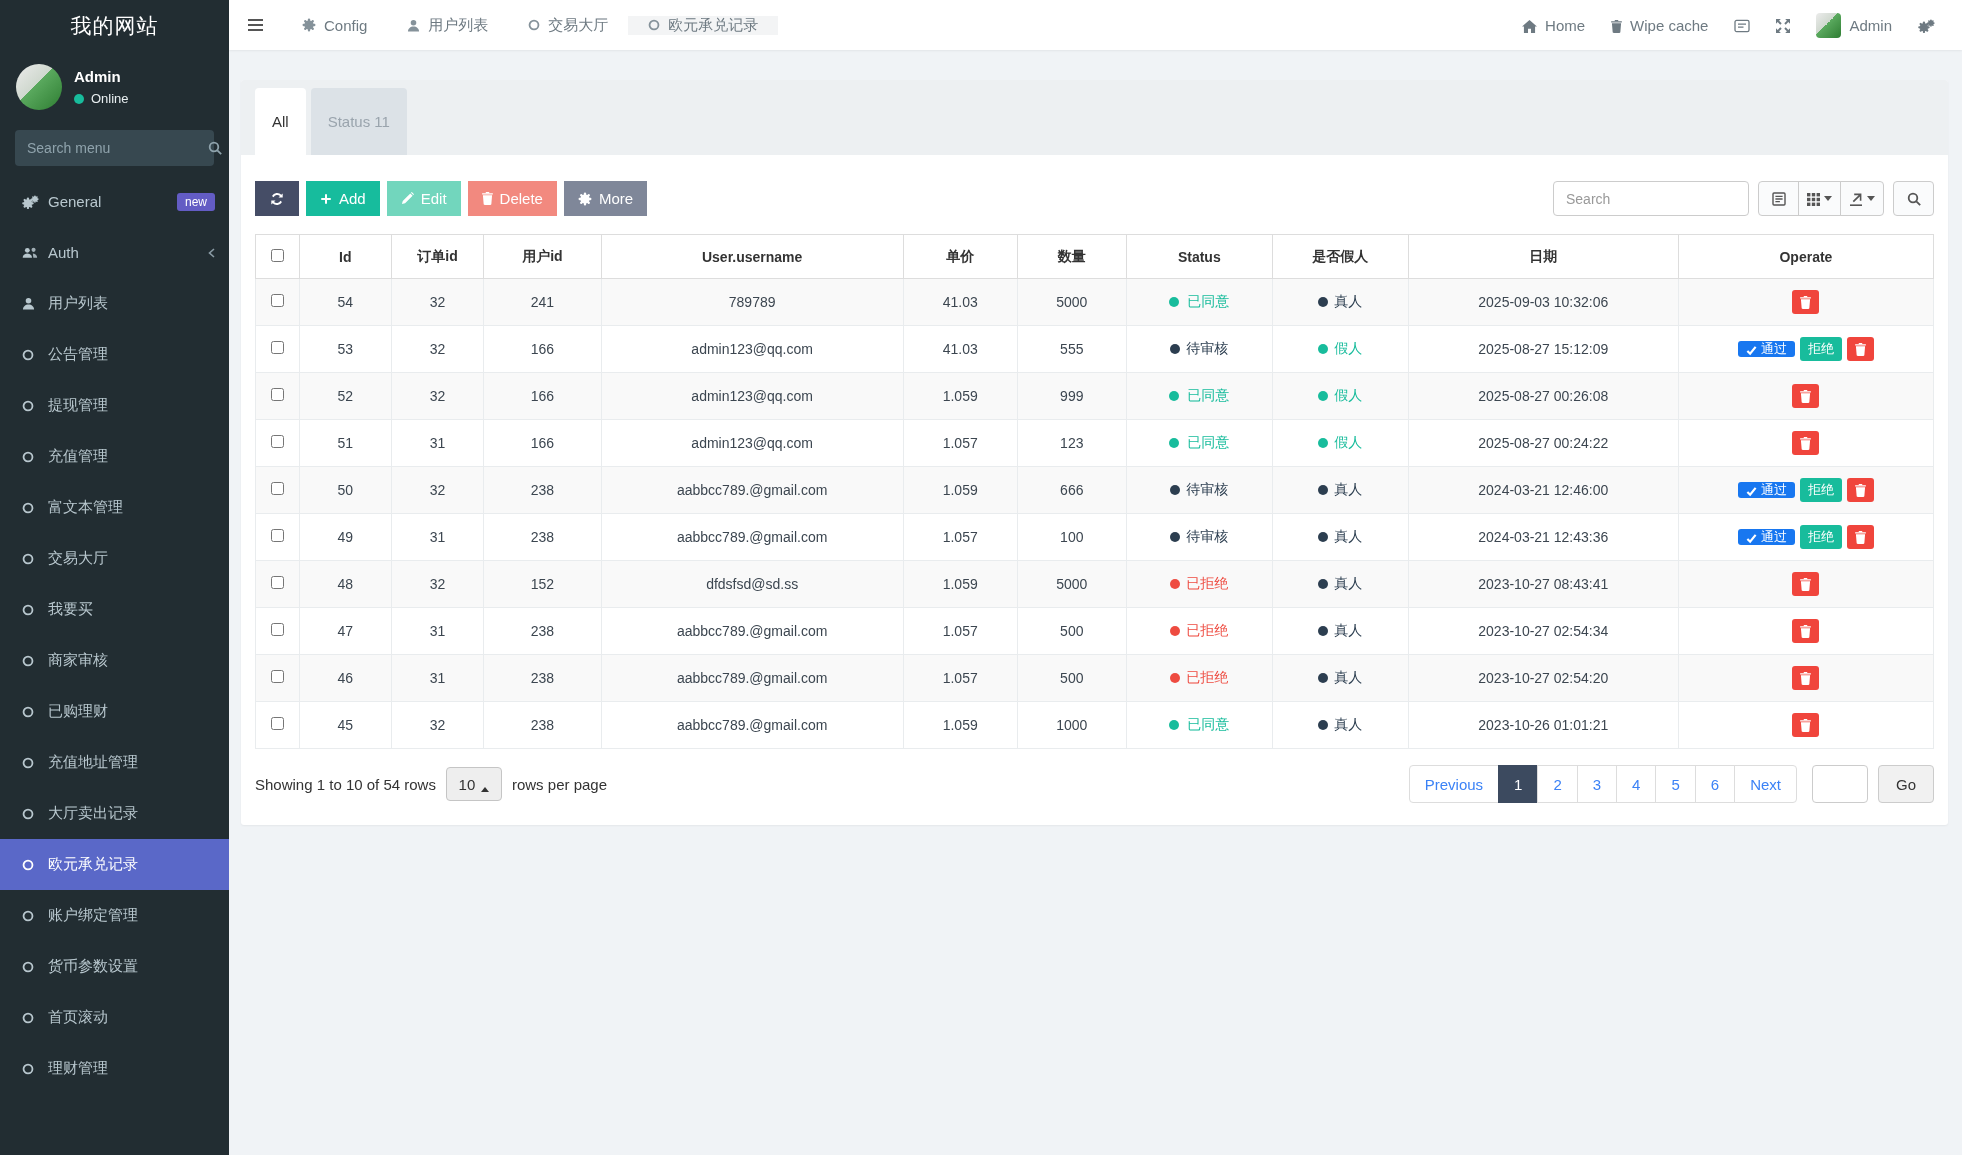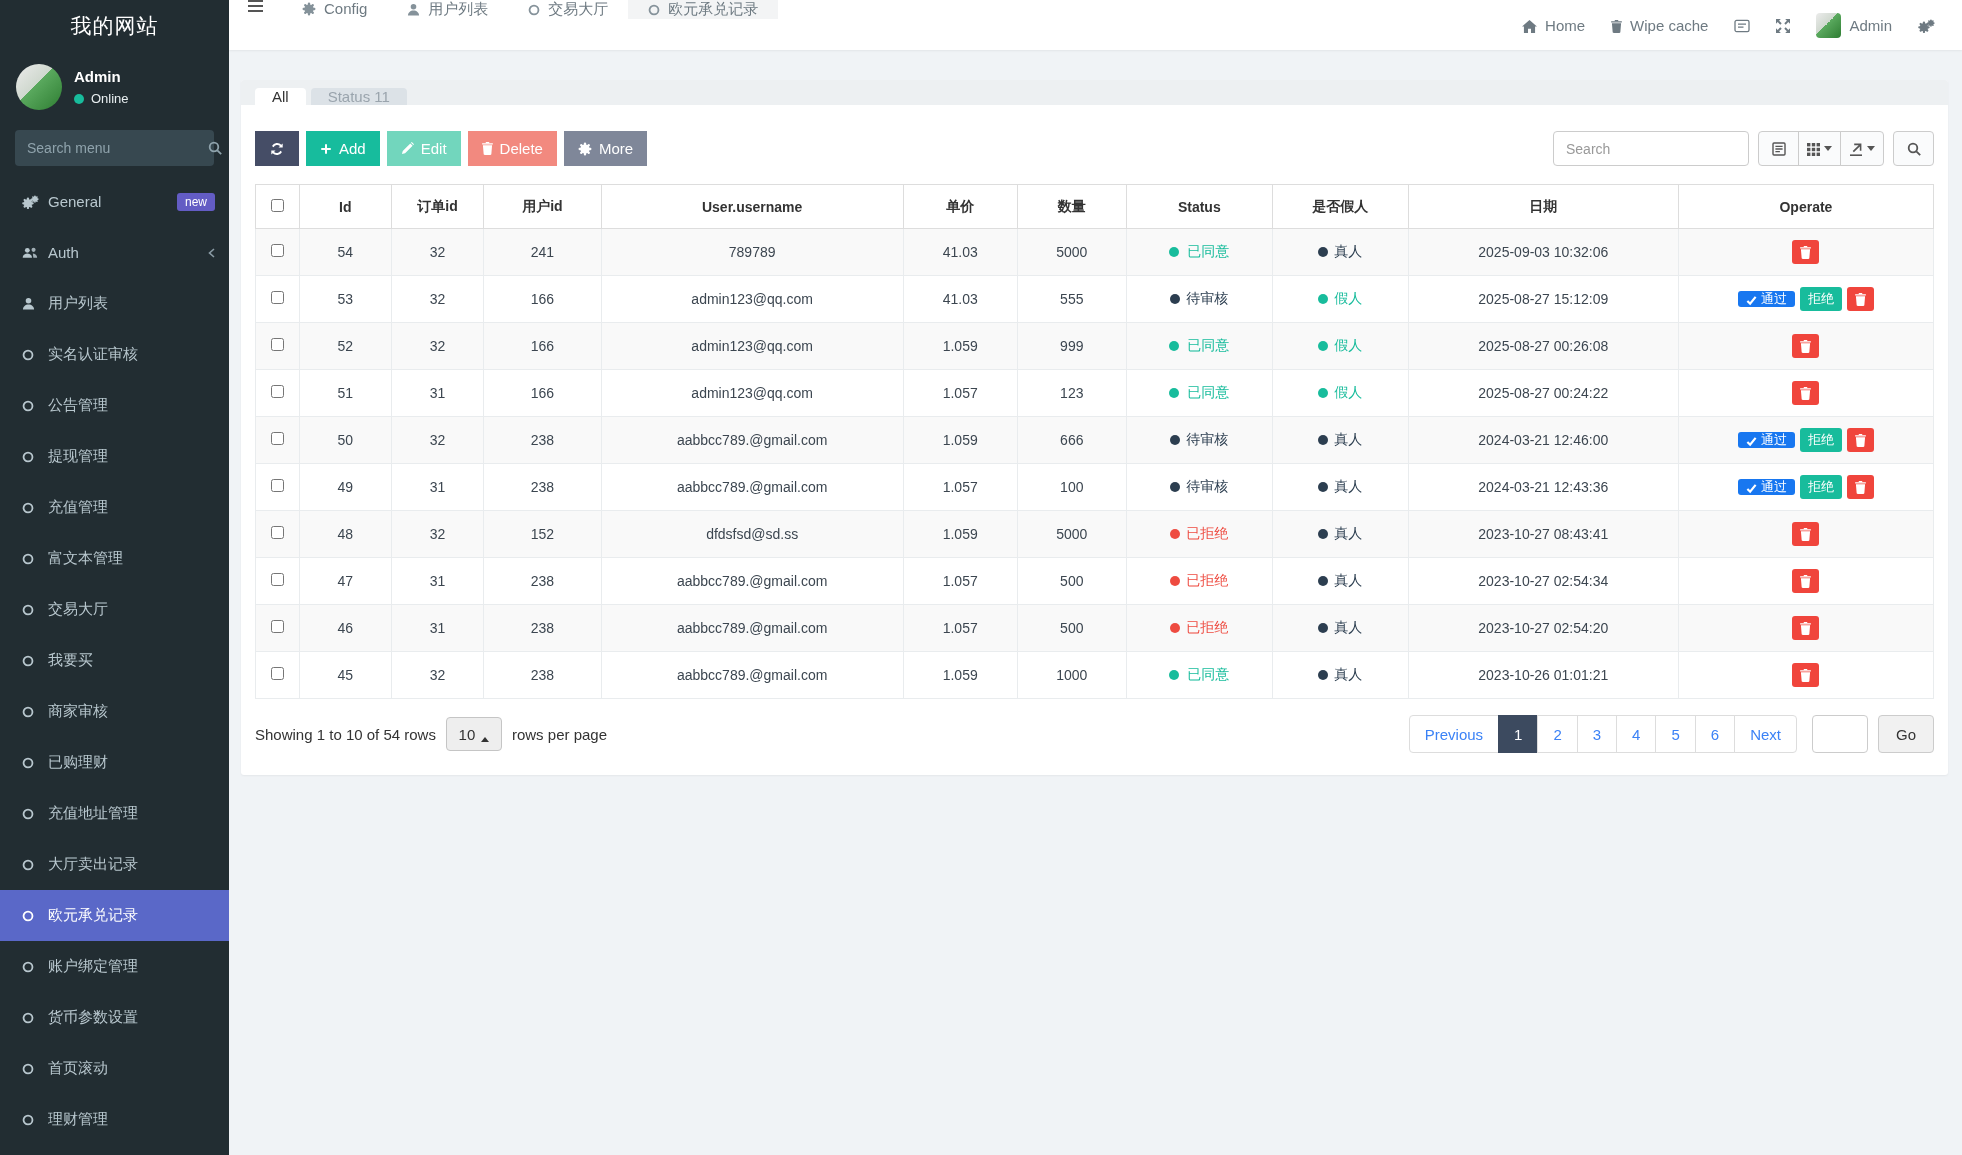--- a/index.html
+++ b/index.html
@@ -25,34 +25,34 @@
   .side-item .s-ic { width:26px; color:#b8c7ce; flex-shrink:0; display:inline-flex; }
   .side-item .lbl { flex:1; }
   .side-item.active { background:#5a68c8; color:#fff; }
   .side-item.active .s-ic { color:#fff; }
   .badge-new { background:#635cc4; color:#fff; font-size:12px; padding:2px 8px; border-radius:3px; }
   .chev { color:#8a9ba5; display:inline-flex; }
 
   
   .main { flex:1; display:flex; flex-direction:column; min-width:0; }
   .topnav { height:50px; background:#fff; display:flex; align-items:stretch; box-shadow:0 1px 2px rgba(0,0,0,.06); flex-shrink:0; }
-  .tn-left { display:flex; align-items:flex-start; }
+  .tn-left { display:flex; align-items:center; }
   .tn-burger { display:flex; align-items:center; padding:0 19px; color:#555; cursor:pointer; }
   .tn-tab { display:flex; align-items:center; gap:8px; padding:0 20px; color:#6e7a82; font-size:15px; cursor:pointer; }
   .tn-tab .ic { color:#85929a; display:inline-flex; }
   .tn-tab.active { background:#f3f4f5; }
   .tn-right { margin-left:auto; display:flex; align-items:center; padding-right:14px; }
   .tn-ritem { display:flex; align-items:center; gap:8px; padding:0 13px; color:#6e7a82; font-size:15px; height:100%; cursor:pointer; }
   .tn-avatar { width:25px; height:25px; border-radius:4px; background:linear-gradient(135deg,#ececec 0%,#cfd8ce 44%,#5aa95e 44%,#2e7d32 100%); }
 
   
   .content { flex:1; padding:30px 14px 0 12px; }
   .panel { background:#fff; border-radius:3px; box-shadow:0 1px 2px rgba(0,0,0,.05); }
   .panel-heading { background:#edf0f2; padding:8px 0 0 14px; display:flex; border-radius:3px 3px 0 0; }
-  .p-tab { padding:0 17px; font-size:15px; border-radius:4px 4px 0 0; cursor:pointer; }
+  .p-tab { padding:25px 17px; font-size:15px; border-radius:4px 4px 0 0; cursor:pointer; }
   .p-tab.active { background:#fff; color:#333; }
   .p-tab.inactive { background:#dce2e7; color:#9aa4ad; margin-left:5px; }
   .panel-body { padding:26px 14px 22px 14px; }
 
   
   .toolbar { display:flex; justify-content:space-between; align-items:center; margin-bottom:18px; }
   .tb-left { display:flex; gap:7px; }
   .btn { height:35px; border:none; border-radius:0; color:#fff; font-size:15px; font-family:inherit; display:inline-flex; align-items:center; gap:7px; padding:0 14px; cursor:pointer; }
   .btn .ic { display:inline-flex; }
   .btn-refresh { background:#454d66; width:44px; justify-content:center; padding:0; }
@@ -166,28 +166,20 @@
         </span>
       </div>
       <div class="side-item">
         <span class="ic s-ic">
           <svg viewBox="0 0 14 14" width="13" height="13" fill="currentColor">
             <circle cx="7" cy="4" r="3"></circle>
             <path d="M1 13.5c0-3.3 2.7-5.5 6-5.5s6 2.2 6 5.5z"></path>
           </svg>
         </span>
         <span class="lbl">用户列表</span>
-      </div>
-      <div class="side-item">
-        <span class="ic s-ic">
-          <svg viewBox="0 0 14 14" width="12" height="12">
-            <circle cx="7" cy="7" r="5.2" fill="none" stroke="currentColor" stroke-width="2.1"></circle>
-          </svg>
-        </span>
-        <span class="lbl">实名认证审核</span>
       </div>
       <div class="side-item">
         <span class="ic s-ic">
           <svg viewBox="0 0 14 14" width="12" height="12">
             <circle cx="7" cy="7" r="5.2" fill="none" stroke="currentColor" stroke-width="2.1"></circle>
           </svg>
         </span>
         <span class="lbl">公告管理</span>
       </div>
       <div class="side-item">

